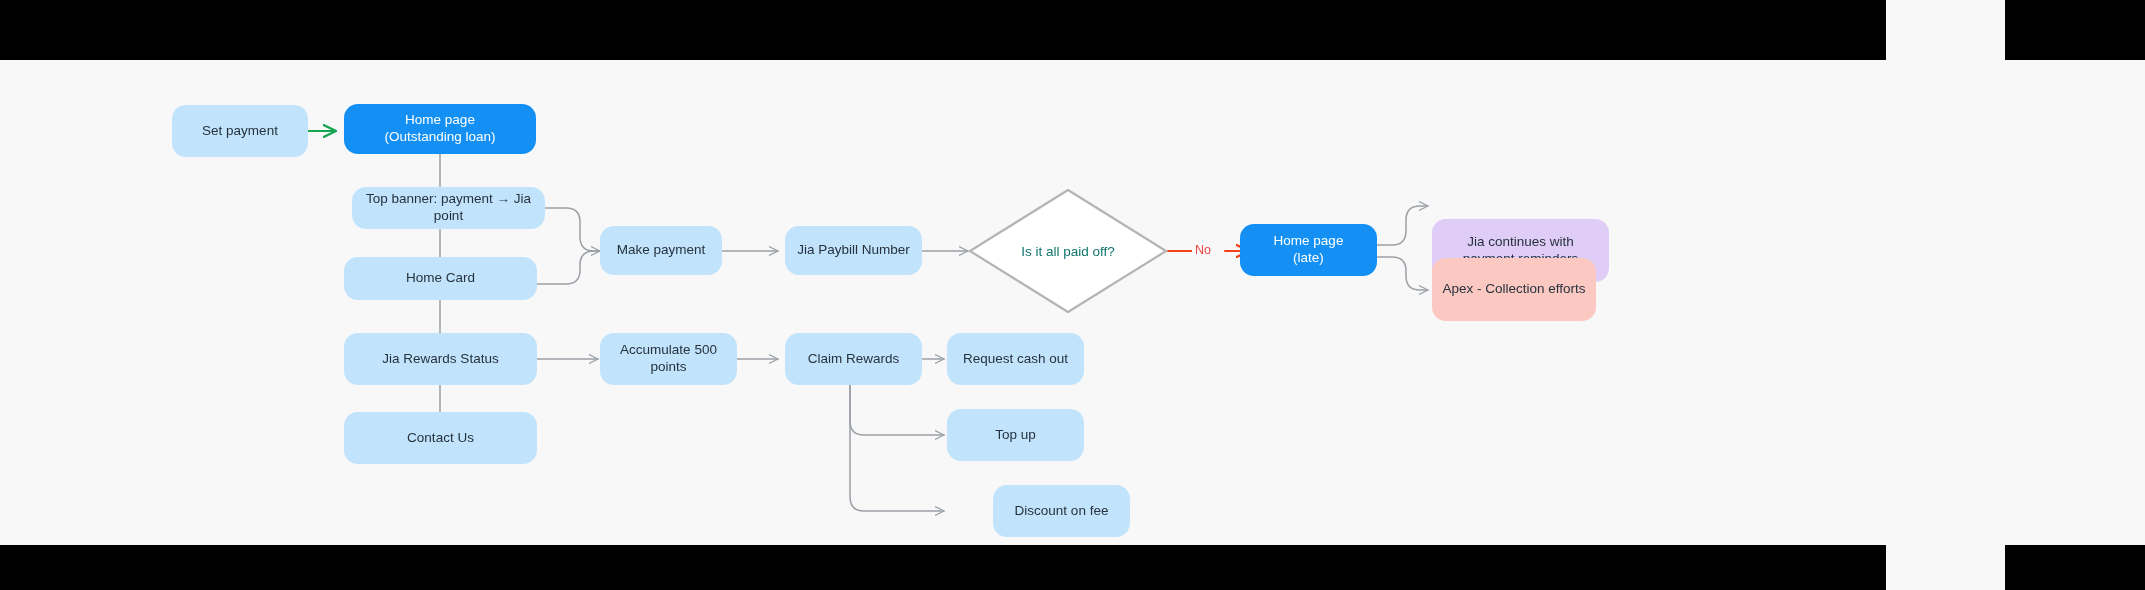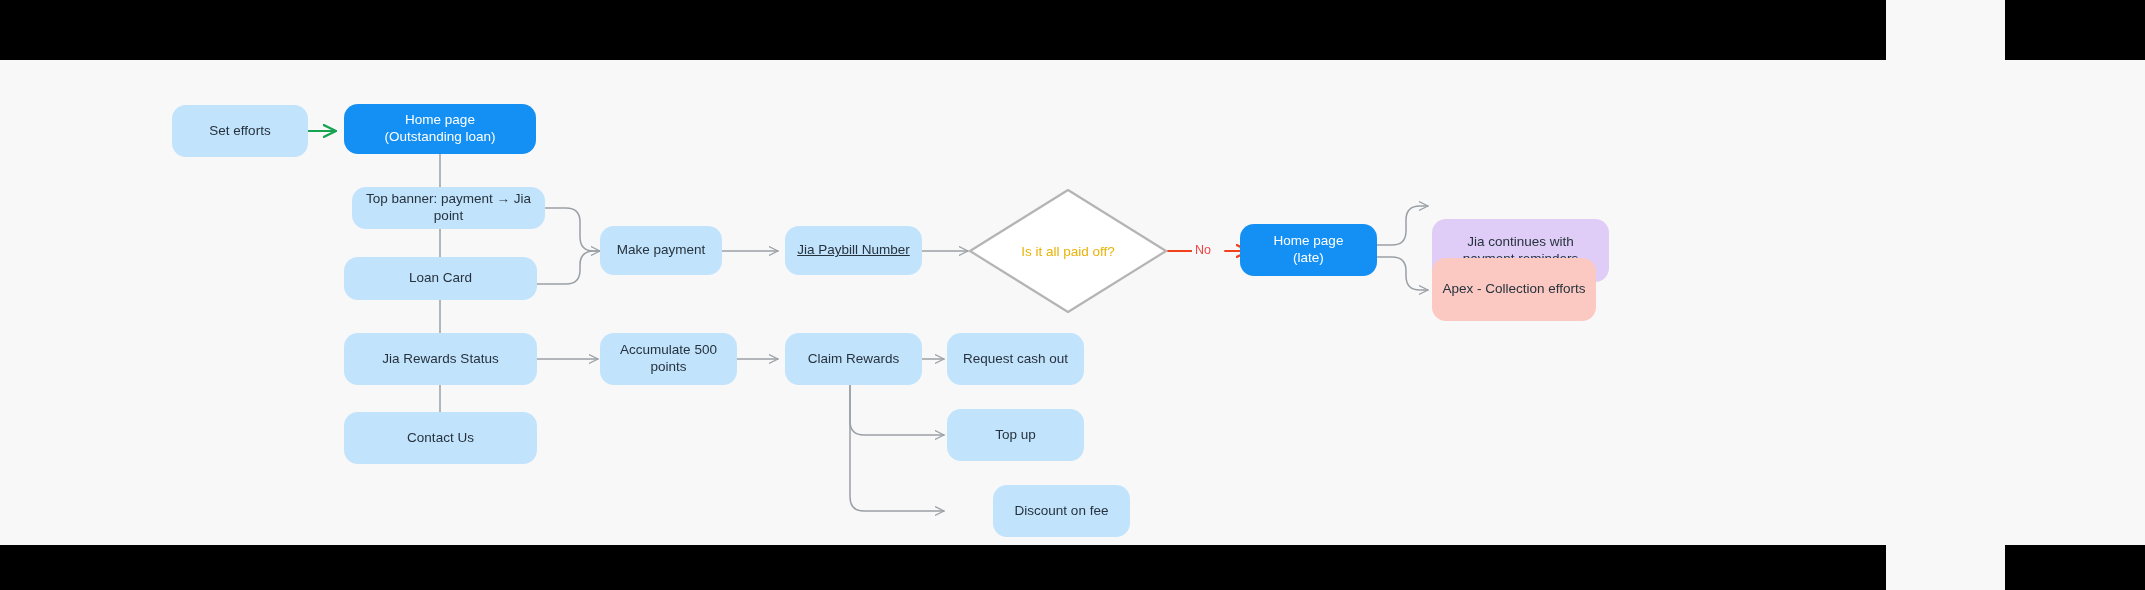--- a/index.html
+++ b/index.html
@@ -67,21 +67,21 @@
   .diamond-wrap {
     position: absolute;
     display: flex;
     align-items: center;
     justify-content: center;
   }
   .diamond-wrap .dlabel {
     position: relative;
     z-index: 2;
     font-size: 13.5px;
-    color: #eab308;
+    color: #0f766e;
     text-align: center;
   }
   .diamond-wrap svg {
     position: absolute;
     left: 0; top: 0;
     width: 100%; height: 100%;
   }
 
   .edge-label {
     position: absolute;
@@ -148,41 +148,41 @@
 
         <path d="M 922 359 L 944 359" marker-end="url(#ah-gray)"></path>
 
         <path d="M 850 382 L 850 421 Q 850 435 864 435 L 944 435" marker-end="url(#ah-gray)"></path>
 
         <path d="M 850 382 L 850 497 Q 850 511 864 511 L 944 511" marker-end="url(#ah-gray)"></path>
       </g>
     </svg>
 
     <div class="node light" style="left:172px; top:105px; width:136px; height:52px;">
-      <span>Set efforts</span>
+      <span>Set payment</span>
     </div>
 
     <div class="node primary" style="left:344px; top:104px; width:192px; height:50px;">
       <span>Home page
 (Outstanding loan)</span>
     </div>
 
     <div class="node light" style="left:352px; top:187px; width:193px; height:42px;">
       <span>Top banner: payment → Jia point</span>
     </div>
 
     <div class="node light" style="left:344px; top:257px; width:193px; height:43px;">
-      <span>Loan Card</span>
+      <span>Home Card</span>
     </div>
 
     <div class="node light" style="left:600px; top:226px; width:122px; height:49px;">
       <span>Make payment</span>
     </div>
 
-    <div class="node light" style="left:785px; top:226px; width:137px; height:49px;text-decoration:underline;">
+    <div class="node light" style="left:785px; top:226px; width:137px; height:49px;">
       <span>Jia Paybill Number</span>
     </div>
 
     <div class="diamond-wrap" style="left:968px; top:188px; width:200px; height:126px;">
       <svg viewBox="0 0 200 126" preserveAspectRatio="none">
         <polygon points="100,2 198,63 100,124 2,63" fill="#ffffff" stroke="#b4b4b4" stroke-width="2.2" stroke-linejoin="round"></polygon>
       </svg>
       <span class="dlabel">Is it all paid off?</span>
     </div>
 

